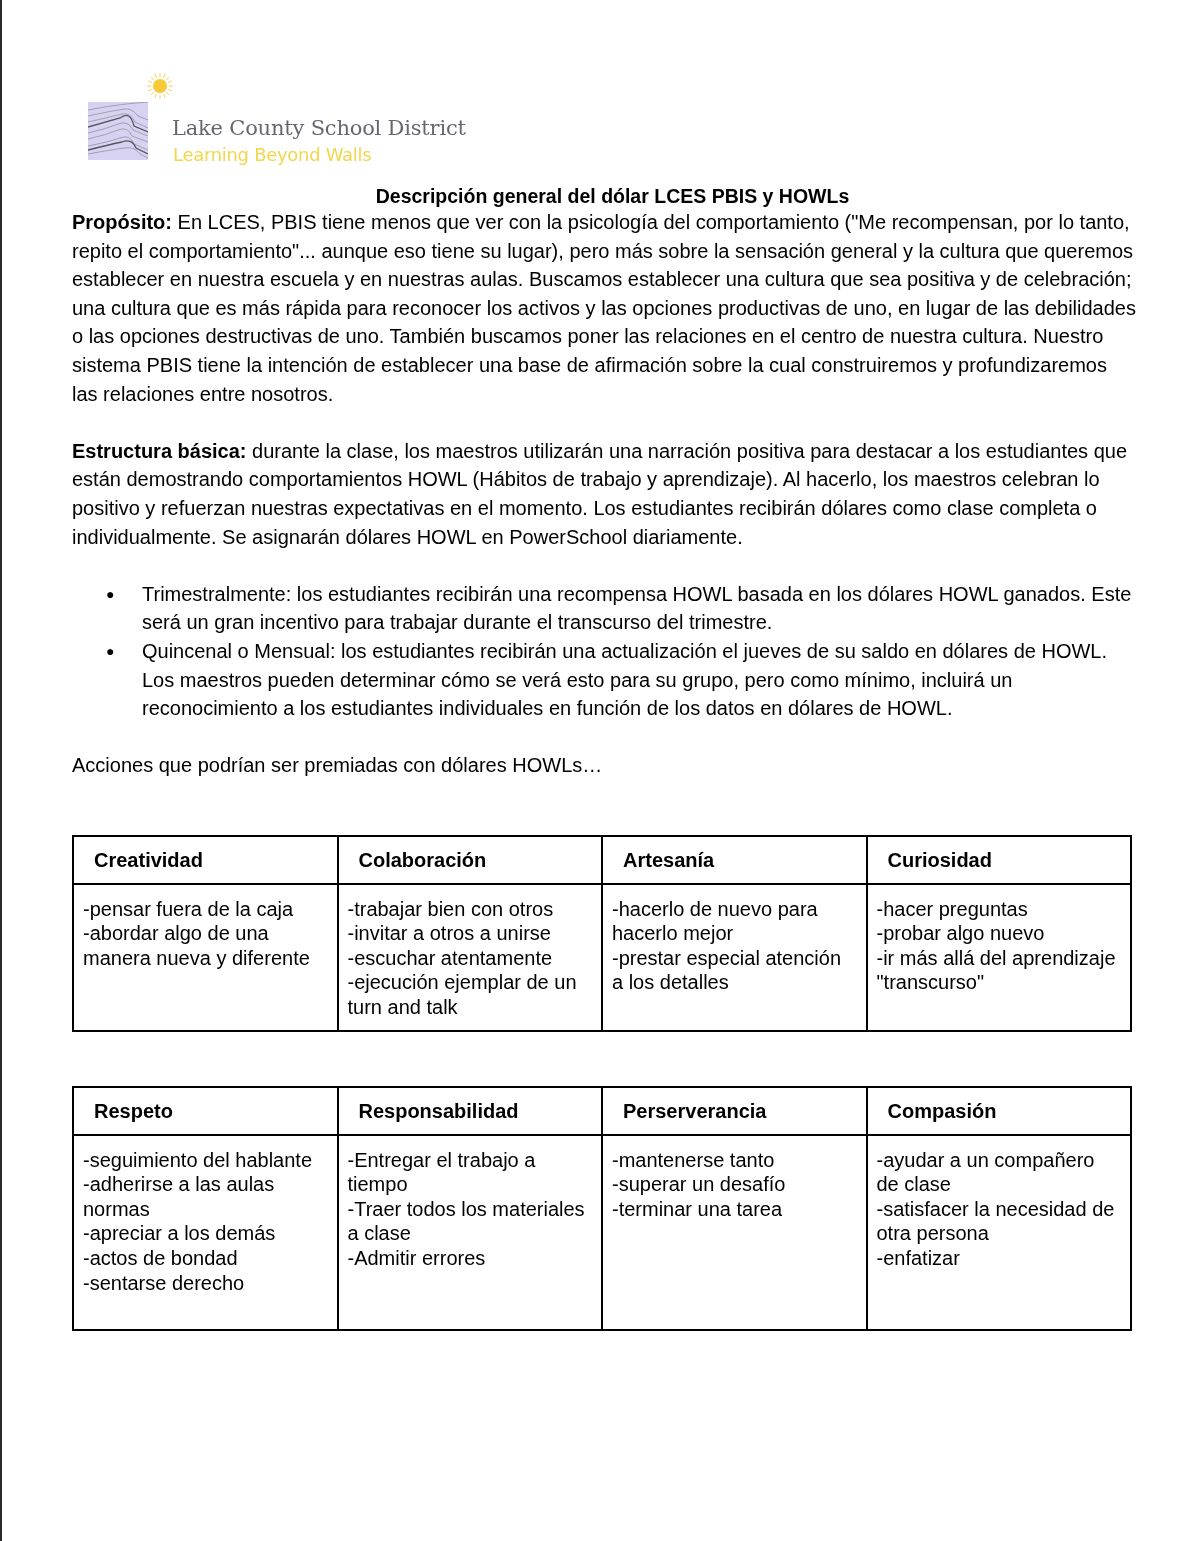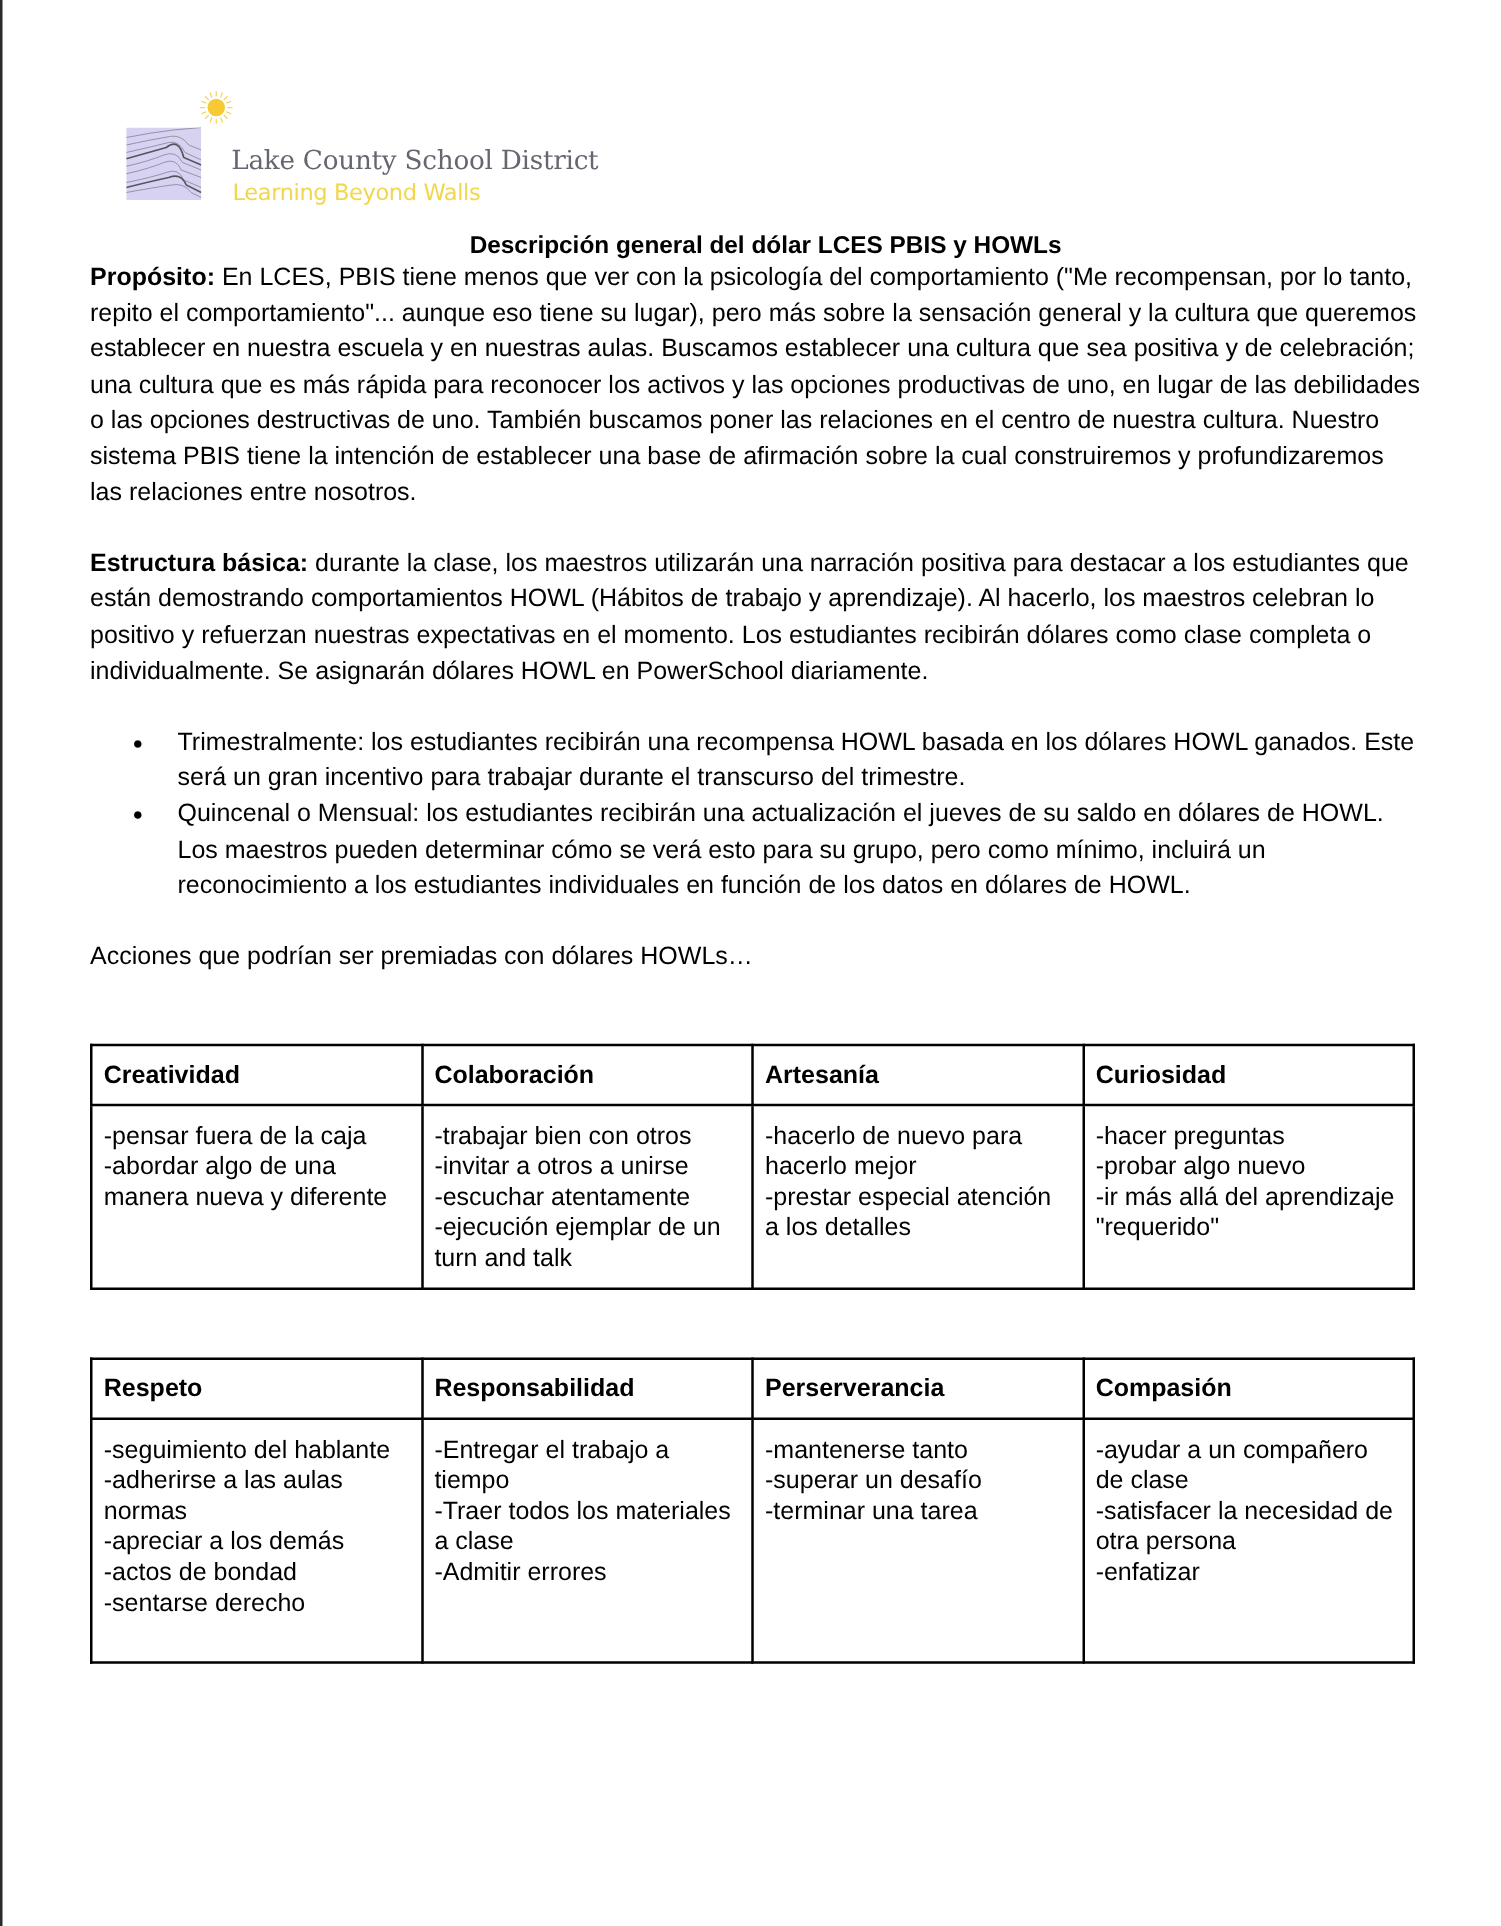--- a/index.html
+++ b/index.html
@@ -2,21 +2,21 @@
 <html><head>
 <meta charset="utf-8">
 <style>
   html, body { margin: 0; padding: 0; background: #ffffff; }
   body {
     width: 1201px; height: 1541px; position: relative; overflow: hidden;
     font-family: "Liberation Sans", sans-serif; color: #000;
   }
   .left-edge { position: absolute; left: 0; top: 0; width: 2px; height: 1541px; background: #2a2a2a; }
 
-  .logo { position: absolute; left: 101px; top: 72px; width: 400px; height: 90px; text-align: right; }
+  .logo { position: absolute; left: 88px; top: 72px; width: 400px; height: 90px; text-align: right; }
   .logo-map { position: absolute; left: 0; top: 30px; width: 60px; height: 58px; }
   .logo-sun { position: absolute; left: 58px; top: 0px; width: 28px; height: 28px; }
   .logo-name {
     position: absolute; left: 84px; top: 44px; font-family: "DejaVu Serif", serif;
     font-size: 21px; color: #666670; white-space: nowrap; letter-spacing: -0.2px;
   }
   .logo-tagline {
     position: absolute; left: 85px; top: 72px; font-family: "DejaVu Sans", sans-serif;
     font-size: 18px; color: #f2d64b; white-space: nowrap; letter-spacing: -0.3px;
   }
@@ -33,21 +33,21 @@
   }
   .actions { margin-top: 28.6px; }
 
   table.hw {
     position: absolute; left: 72px; width: 1060px; border-collapse: collapse;
     font-size: 20px; line-height: 24.6px; table-layout: fixed;
   }
   table.hw td, table.hw th {
     border: 2px solid #000; vertical-align: top; text-align: left; padding: 10px 9px;
   }
-  table.hw th { font-weight: bold; padding: 11px 9px 10px; }
+  table.hw th { font-weight: bold; padding: 11px 20px 10px; }
   table.hw td { padding: 12px 9px 10px; }
   .t1 { top: 835px; }
   .t1 td { height: 120px; }
   .t2 { top: 1086px; }
   .t2 td { height: 171px; }
   .line { display: block; }
 </style>
 </head>
 <body>
 
@@ -131,21 +131,21 @@
           <span class="line">-escuchar atentamente</span>
           <span class="line">-ejecución ejemplar de un turn and talk</span>
         </td>
       <td>
           <span class="line">-hacerlo de nuevo para hacerlo mejor</span>
           <span class="line">-prestar especial atención a los detalles</span>
         </td>
       <td>
           <span class="line">-hacer preguntas</span>
           <span class="line">-probar algo nuevo</span>
-          <span class="line">-ir más allá del aprendizaje "requerido"</span>
+          <span class="line">-ir más allá del aprendizaje "transcurso"</span>
         </td>
     </tr>
   </tbody>
 </table>
 
 <table class="hw t2">
   <thead>
     <tr>
       <th>Respeto</th>
       <th>Responsabilidad</th>

